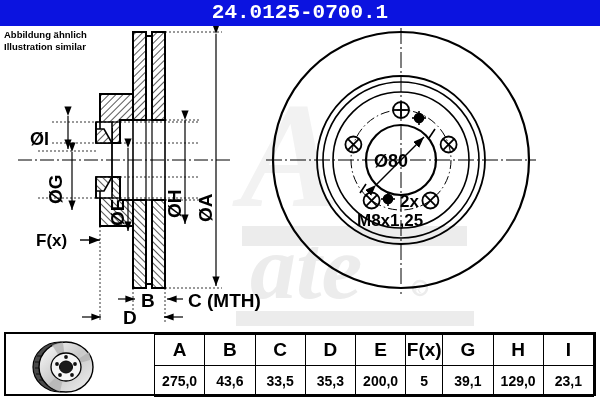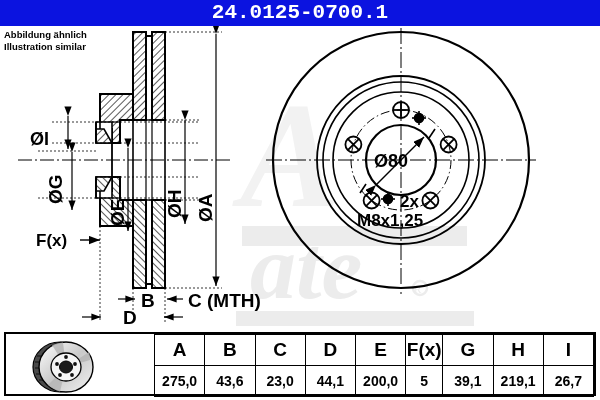--- a/index.html
+++ b/index.html
@@ -302,25 +302,25 @@
         <td>D</td>
         <td>E</td>
         <td class="fx" style="width:36px">F(x)</td>
         <td>G</td>
         <td>H</td>
         <td>I</td>
       </tr>
       <tr class="val">
         <td>275,0</td>
         <td>43,6</td>
-        <td>23,0</td>
-        <td>44,1</td>
+        <td>33,5</td>
+        <td>35,3</td>
         <td>200,0</td>
         <td>5</td>
         <td>39,1</td>
-        <td>219,1</td>
-        <td>26,7</td>
+        <td>129,0</td>
+        <td>23,1</td>
       </tr>
     </tbody>
       </table>
   </div>
 
 </div>
 
 </body></html>

